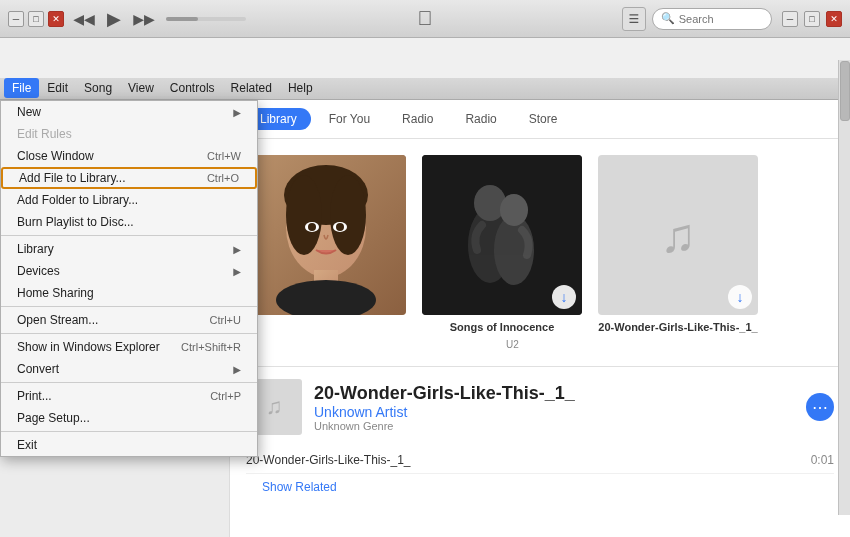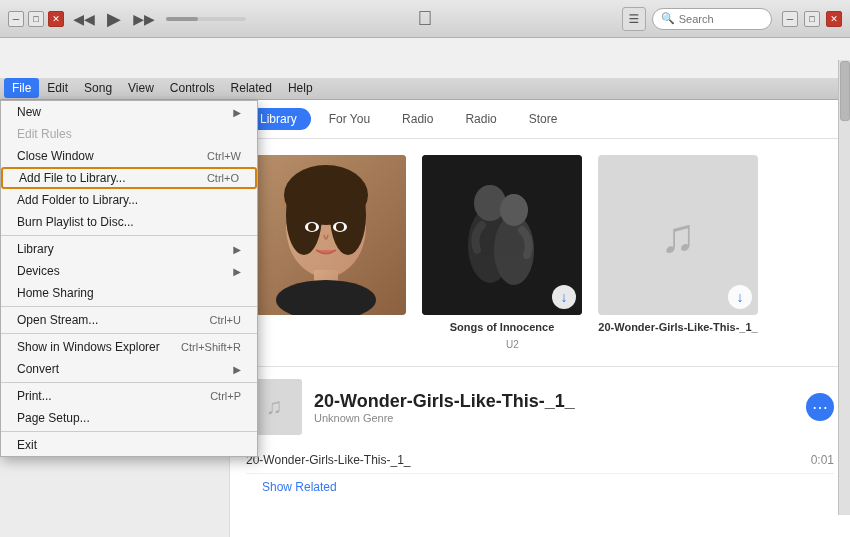--- a/index.html
+++ b/index.html
@@ -605,20 +605,21 @@
         <div class="album-title">20-Wonder-Girls-Like-This-_1_</div>
       </div>
     </div>
 
     <div class="now-playing">
       <div class="now-playing-art">
         <span>♫</span>
       </div>
       <div class="now-playing-info">
         <div class="now-playing-title">20-Wonder-Girls-Like-This-_1_</div>
+        <div class="now-playing-artist">Unknown Artist</div>
         <div class="now-playing-genre">Unknown Genre</div>
       </div>
       <div class="more-btn">⋯</div>
     </div>
 
     <div class="song-list">
       <div class="song-row">
         <span class="song-name">20-Wonder-Girls-Like-This-_1_</span>
         <span class="song-duration">0:01</span>
       </div>

